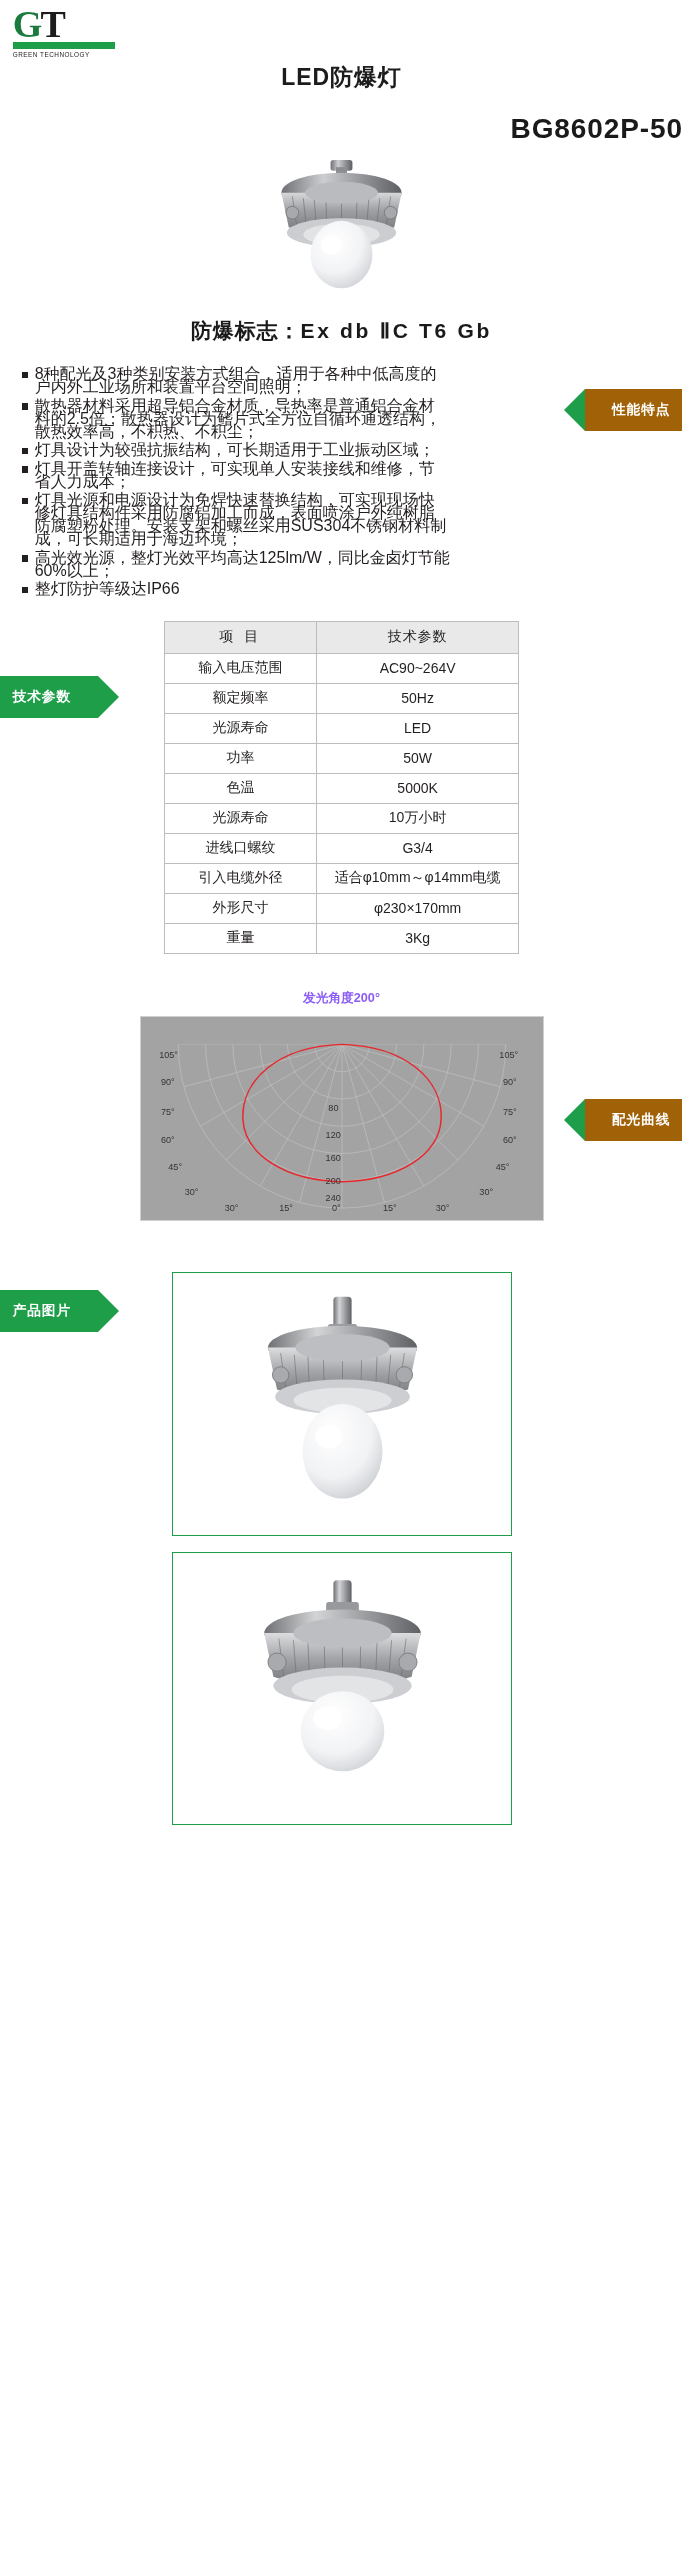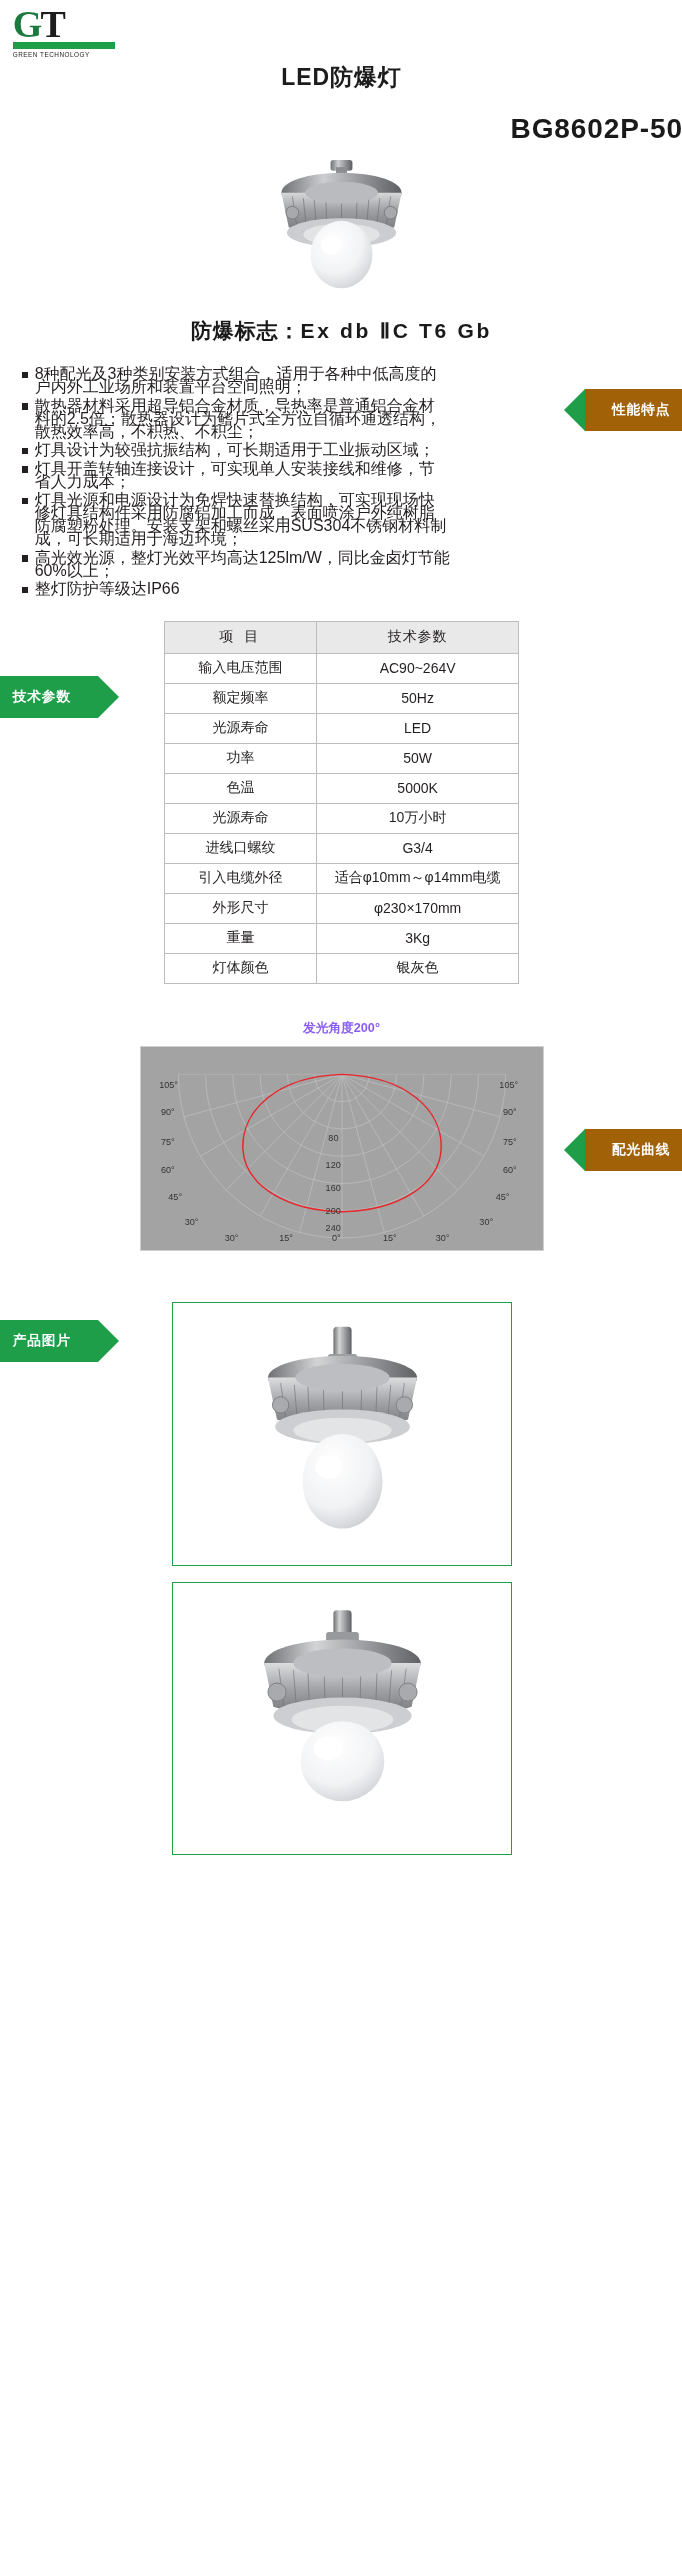--- a/index.html
+++ b/index.html
@@ -343,24 +343,20 @@
               <td>适合φ10mm～φ14mm电缆</td>
             </tr>
           <tr>
               <td class="k">外形尺寸</td>
               <td>φ230×170mm</td>
             </tr>
           <tr>
               <td class="k">重量</td>
               <td>3Kg</td>
             </tr>
-          <tr>
-              <td class="k">灯体颜色</td>
-              <td>银灰色</td>
-            </tr>
         </tbody>
       </table>
     </div>
   </div>
 
   <div class="sec">
     <div class="polar-title">发光角度200°</div>
     <div class="tab tab-right" style="top:109px;">
       <span>配光曲线</span>
     </div>

